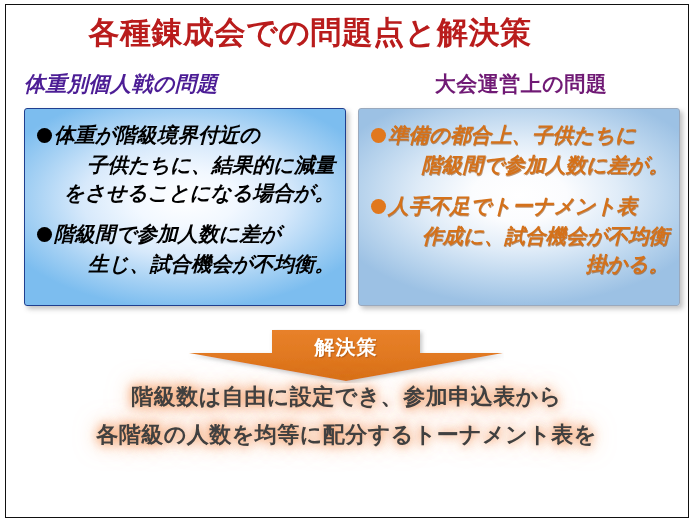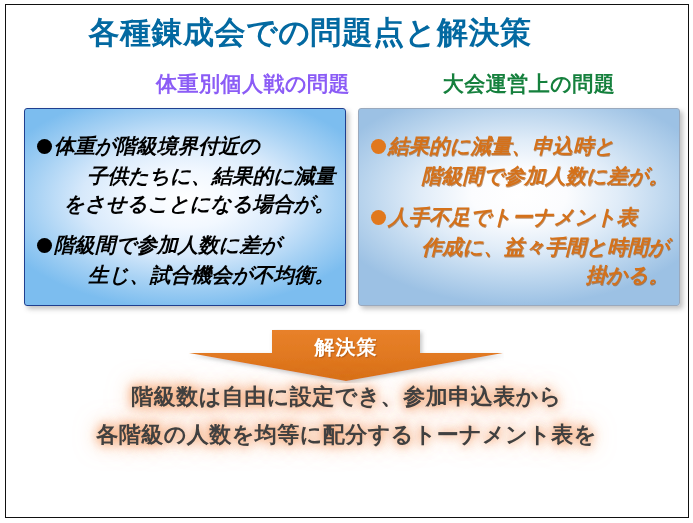--- a/index.html
+++ b/index.html
@@ -34,46 +34,47 @@
 
   
   #title {
     position: absolute;
     left: 0;
     top: 12px;
     width: 620px;
     text-align: center;
     font-size: 31px;
     font-weight: 700;
-    color: #0369a1;
+    color: #b91c1c;
     letter-spacing: 0.5px;
     white-space: nowrap;
     font-family: "DejaVu Sans", "Liberation Sans", sans-serif;
   }
 
   
   .col-head {
     position: absolute;
     top: 70px;
     font-size: 21px;
     font-weight: 700;
     white-space: nowrap;
     letter-spacing: 0.5px;
   }
   #head-left {
     left: 24px;
     width: 326px;
-    text-align: right;
-    color: #8b5cf6;
+    text-align: left;
+    color: #4c1d95;
+    font-style: italic;
   }
   #head-right {
-    left: 366px;
+    left: 358px;
     width: 326px;
     text-align: center;
-    color: #15803d;
+    color: #701a75;
   }
 
   
   .pbox {
     position: absolute;
     top: 108px;
     width: 322px;
     height: 198px;
     box-sizing: border-box;
     border-radius: 3px;
@@ -99,21 +100,21 @@
                   #ffffff 0%,
                   #fbfcfe 24%,
                   #e0ecf8 50%,
                   #bcd6ee 76%,
                   #9cc1e4 100%);
   }
 
   .pbox-inner {
     position: absolute;
     left: 0; top: 0; right: 0; bottom: 0;
-    padding: 23px 10px 10px 12px;
+    padding: 12px 10px 10px 12px;
     box-sizing: border-box;
   }
 
   .bullet-line {
     display: flex;
     align-items: flex-start;
     margin-bottom: 2px;
   }
   .bullets-group { margin-bottom: 13px; }
   .bullets-group:last-child { margin-bottom: 16px; }
@@ -225,31 +226,31 @@
 
     </div>
   </div>
 
   <div class="pbox" id="box-right">
     <div class="pbox-inner">
 
       <div class="bullets-group">
         <div class="bullet-line">
           <span class="bullet-dot"></span>
-          <span class="btext">結果的に減量、申込時と</span>
+          <span class="btext">準備の都合上、子供たちに</span>
         </div>
         <div class="btext btext-indent">階級間で参加人数に差が。</div>
       </div>
 
       <div class="bullets-group">
         <div class="bullet-line">
           <span class="bullet-dot"></span>
           <span class="btext">人手不足でトーナメント表</span>
         </div>
-        <div class="btext btext-indent">作成に、益々手間と時間が</div>
+        <div class="btext btext-indent">作成に、試合機会が不均衡</div>
         <div class="btext btext-indent">掛かる。</div>
       </div>
 
     </div>
   </div>
 
   <div id="arrow-wrap">
     <svg id="arrow-svg" viewBox="0 0 316 54" xmlns="http://www.w3.org/2000/svg">
       <defs>
         <linearGradient id="arrGrad" x1="0" y1="0" x2="0" y2="1">

